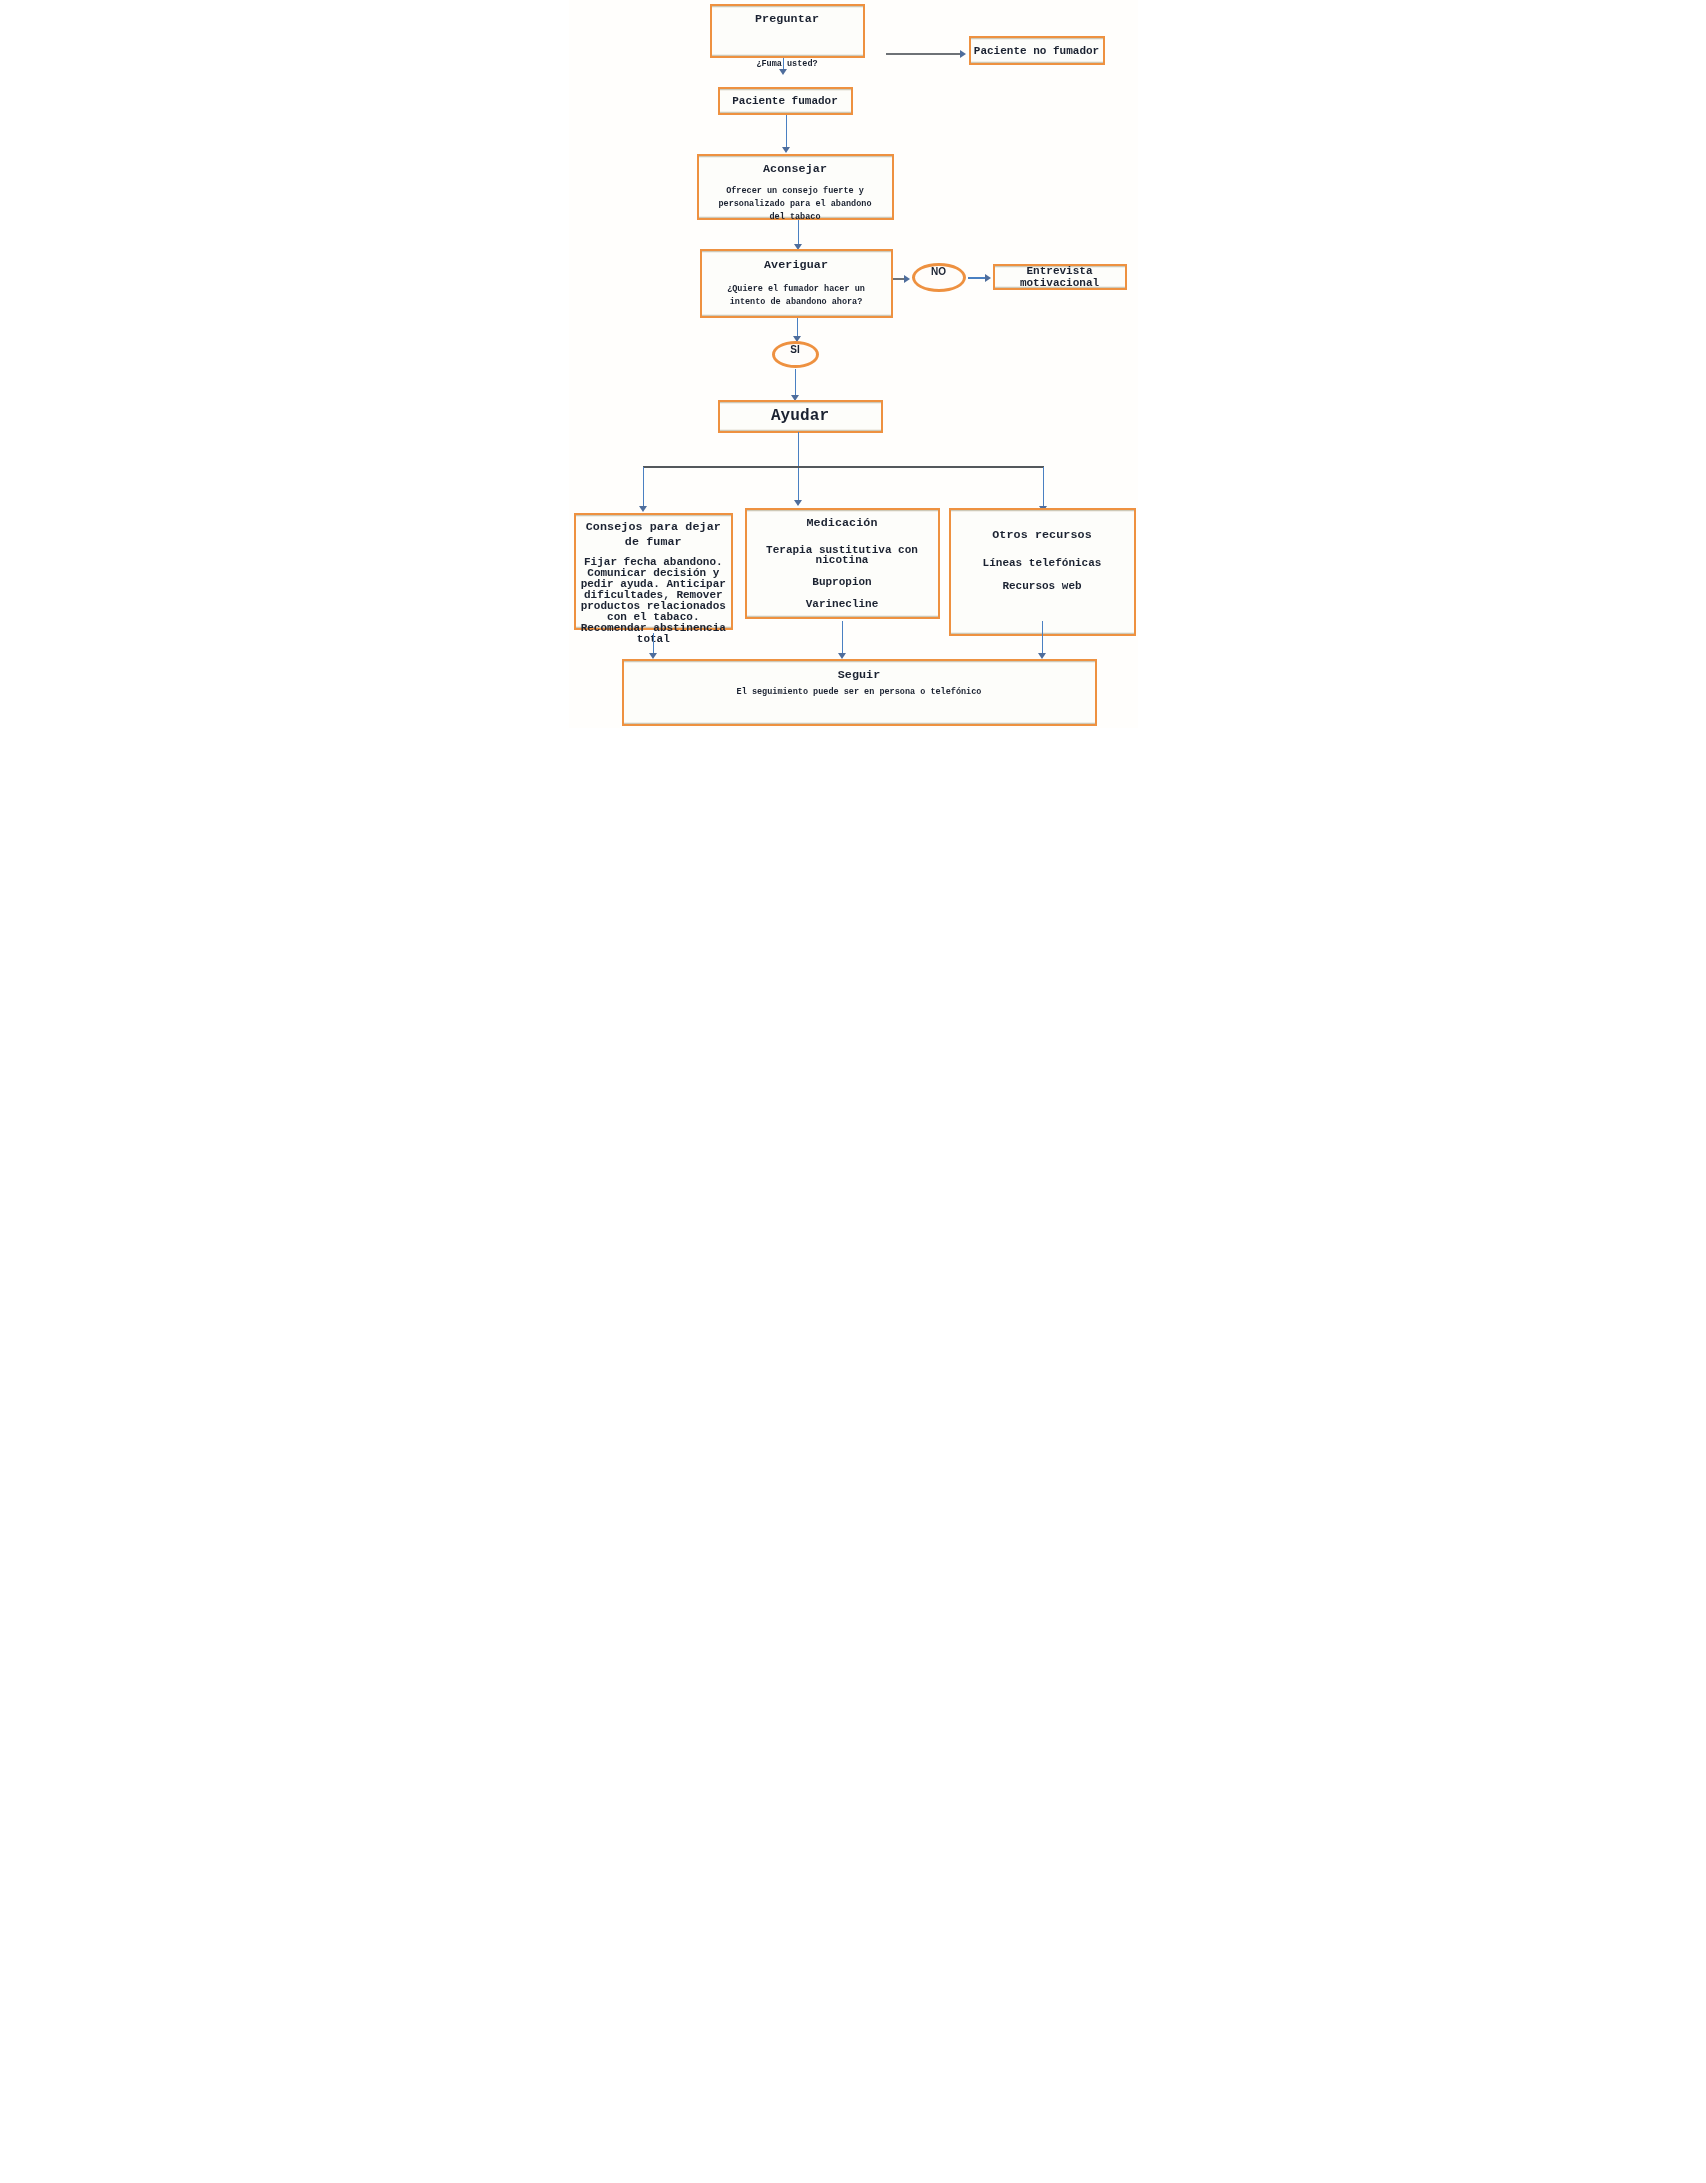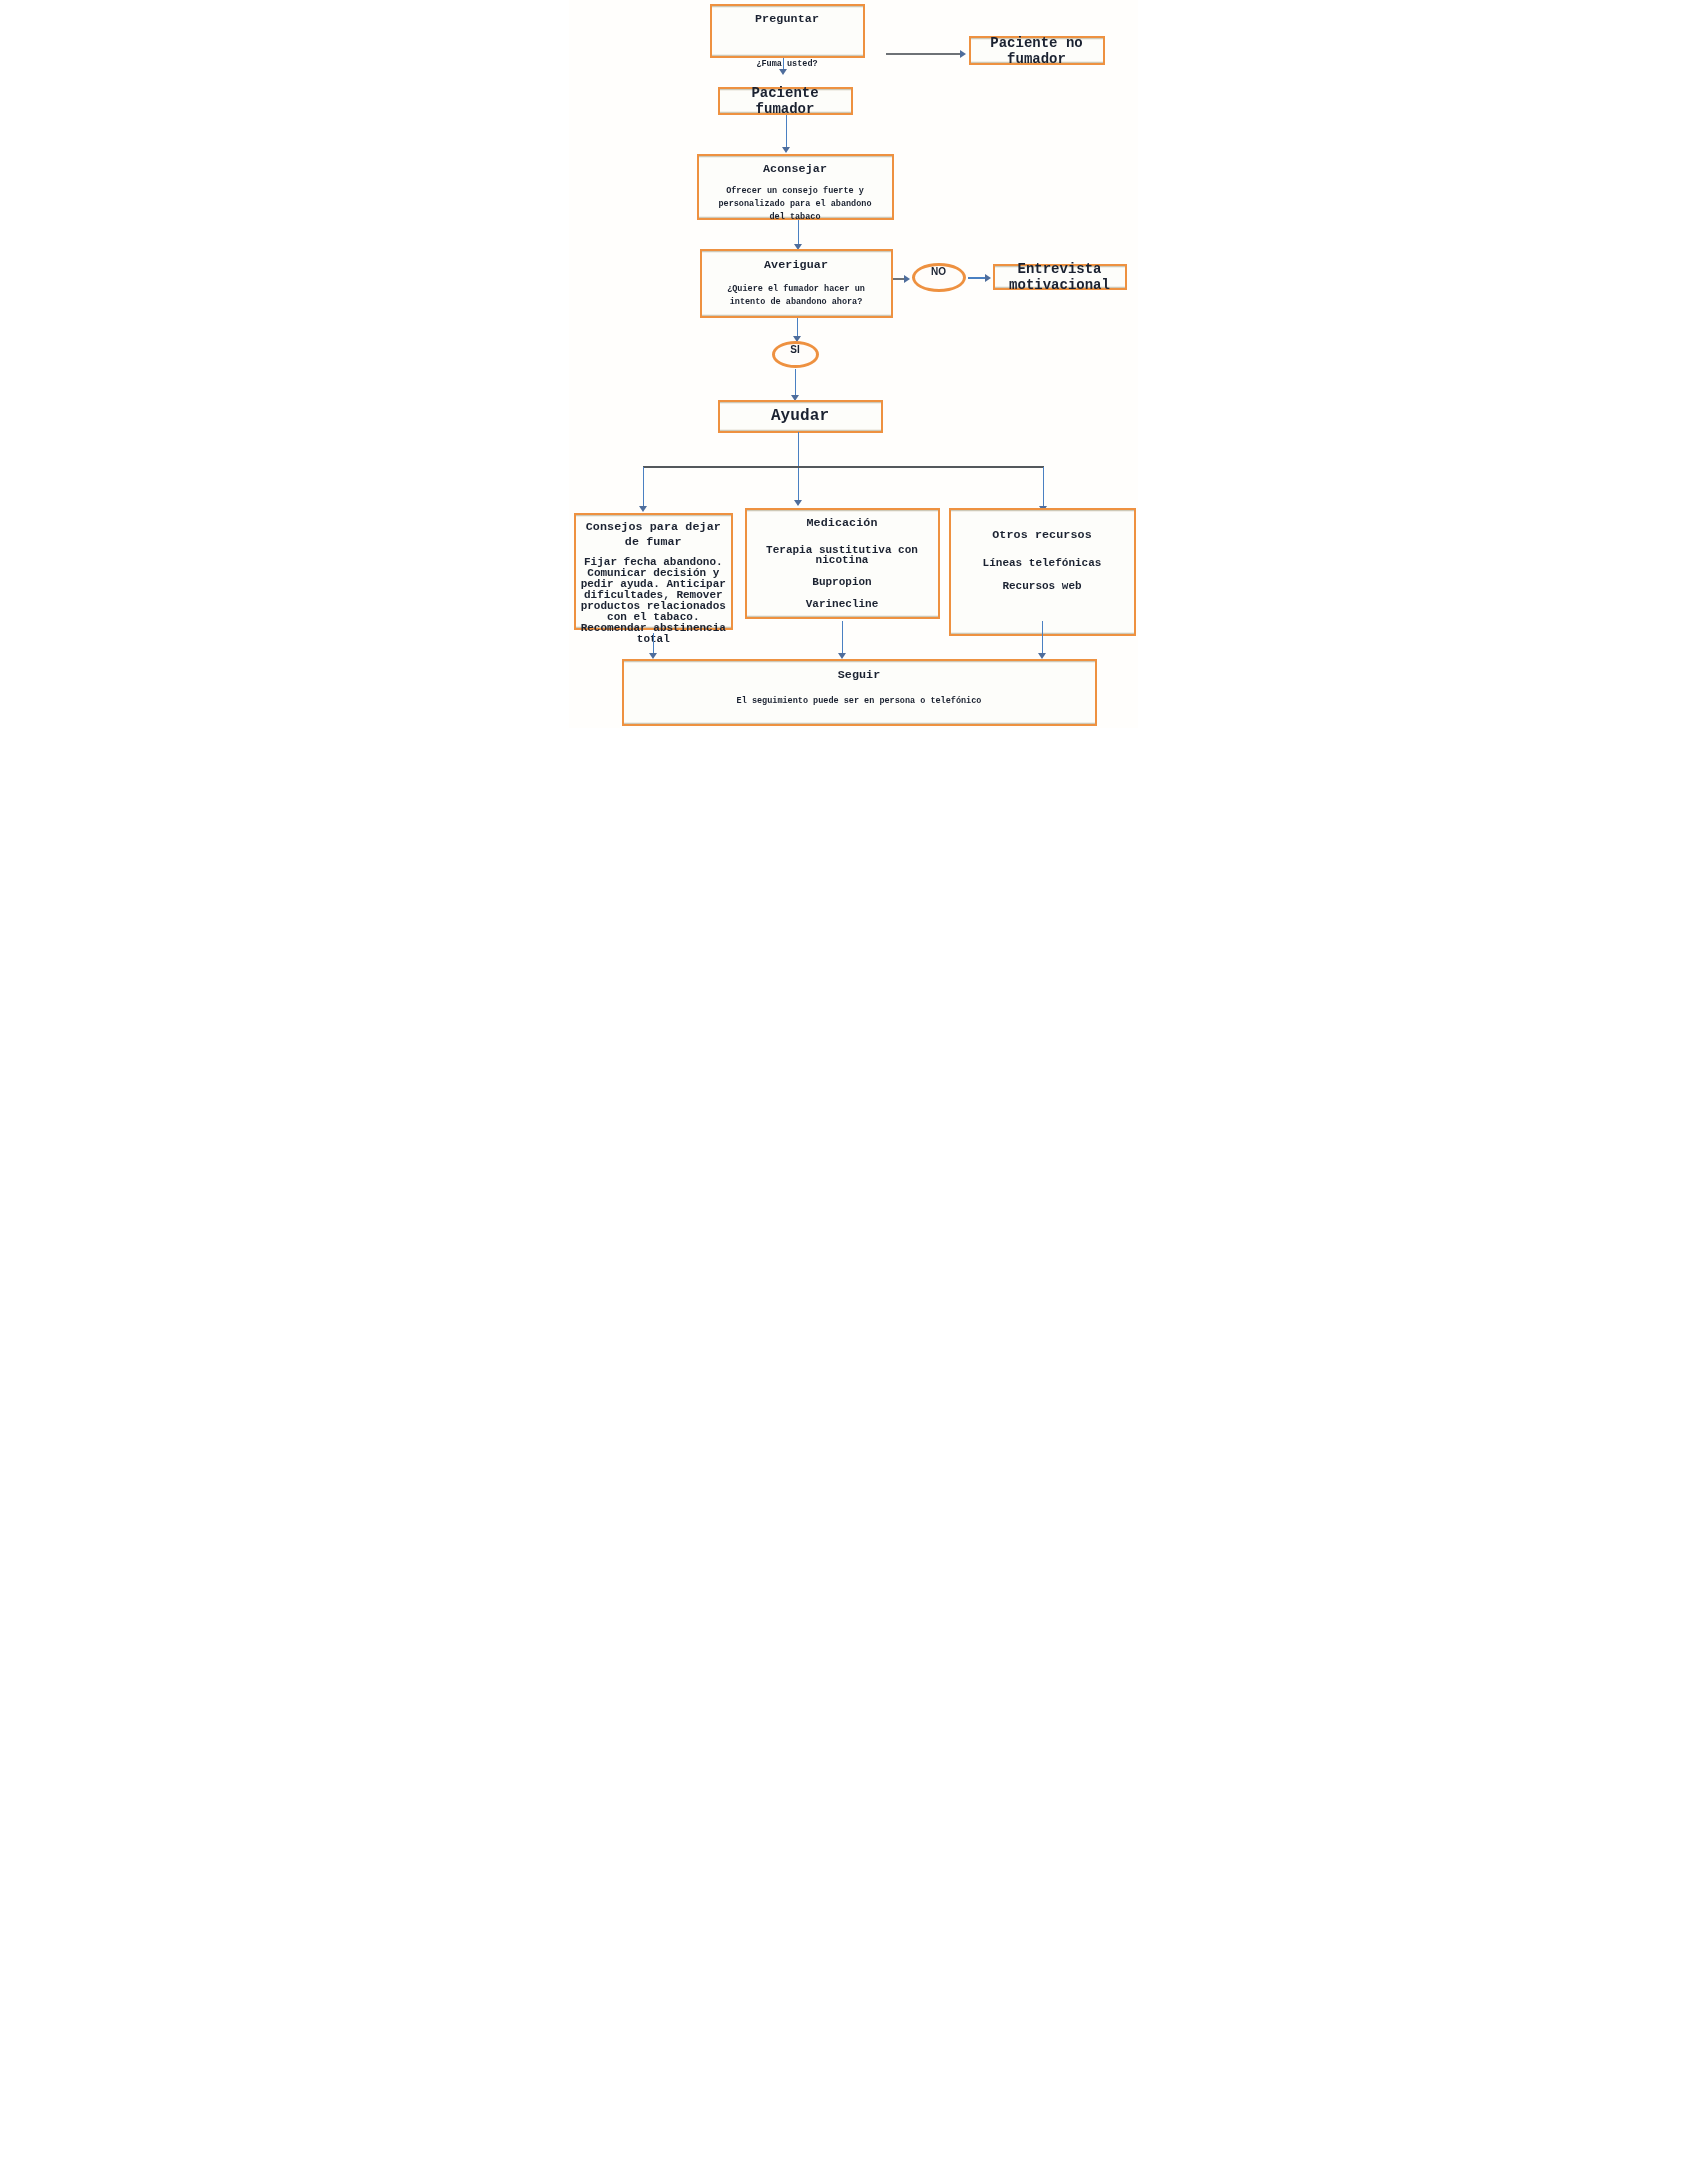--- a/index.html
+++ b/index.html
@@ -24,21 +24,21 @@
     position:absolute;
     background:#fdfdfa;
     border:2.9px solid var(--accent);
     box-shadow:inset 0 1.2px 0 rgba(148,138,102,.45), inset 0 -1.2px 0 rgba(148,138,102,.45);
     display:flex;flex-direction:column;align-items:center;
     text-align:center;
     font-family:Liberation Mono, monospace;
   }
   .box-title{font-size:11.7px;font-weight:700;letter-spacing:0.1px;line-height:1.2;}
   .box-sub{font-size:8.5px;font-weight:700;line-height:1.55;margin-top:32px;}
-  .small-label{font-size:14px;font-weight:700;}
+  .small-label{font-size:11px;font-weight:700;}
   .center-v{justify-content:center;}
   .list-item{font-size:11px;font-weight:700;line-height:10px;}
   
   .ellipse{
     position:absolute;
     border:3.5px solid var(--accent);
     border-radius:50%;
     background:#fffdfa;
     display:flex;align-items:flex-start;justify-content:center;
     font-size:10px;font-weight:700;
@@ -143,17 +143,17 @@
     <div class="list-item" style="margin-top:16.3px;">Líneas telefónicas</div>
     <div class="list-item" style="margin-top:13.4px;">Recursos web</div>
   </div>
 
   <div class="varrow" style="left:84px;top:633px;height:20px;"></div>
   <div class="varrow" style="left:273px;top:621px;height:31.5px;"></div>
   <div class="varrow" style="left:473px;top:621px;height:31.5px;"></div>
 
   <div class="box" style="left:53px;top:659px;width:475px;height:67px;padding-top:7px;">
     <div class="box-title">Seguir</div>
-    <div class="box-sub" style="margin-top:13px;">El seguimiento puede ser en persona o telefónico</div>
+    <div class="box-sub" style="margin-top:4px;">El seguimiento puede ser en persona o telefónico</div>
   </div>
 
 </div>
 
 
 </body></html>

